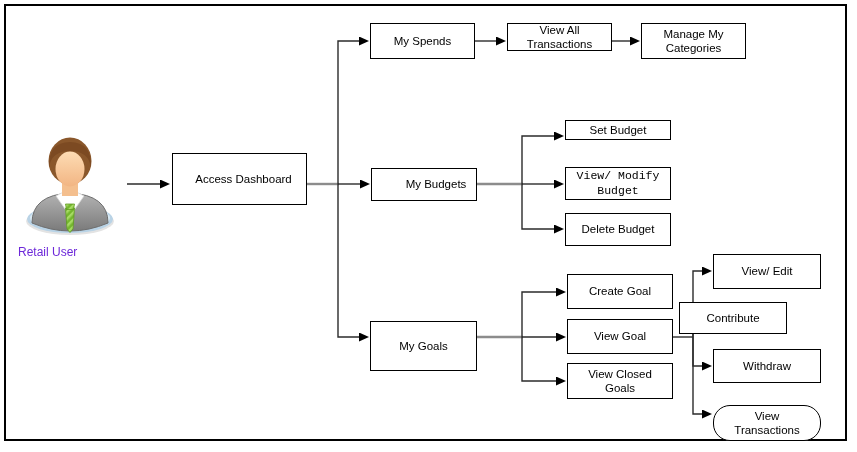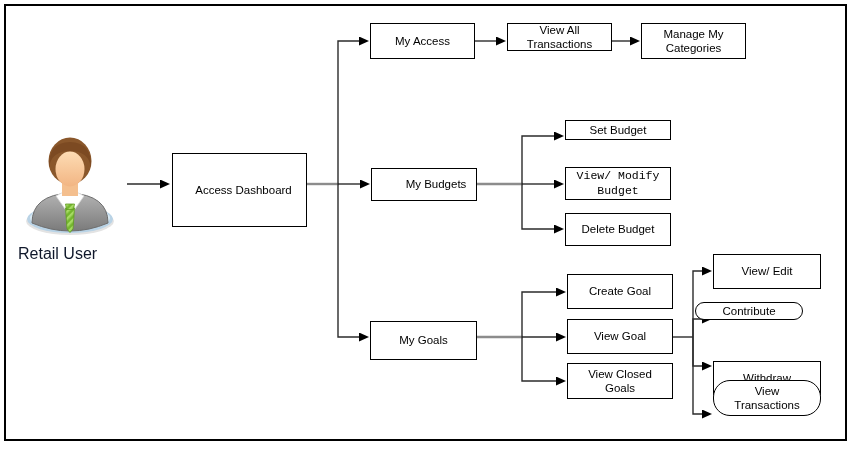--- a/index.html
+++ b/index.html
@@ -35,22 +35,22 @@
     text-align: center;
     font-size: 11.5px;
     line-height: 1.25;
     color: #000000;
     white-space: pre-line;
     padding: 2px 4px;
   }
   .actor-label {
     position: absolute;
     left: 18px; top: 245px;
-    font-size: 16px;
-    color: #0f172a;
+    font-size: 12px;
+    color: #6d28d9;
   }
   .actor-icon {
     position: absolute;
     left: 23px; top: 134px;
     width: 94px; height: 104px;
   }
 </style>
 </head>
 <body>
 
@@ -127,39 +127,39 @@
 
     <ellipse cx="47" cy="27" rx="21.5" ry="23.5" fill="#8a572b"></ellipse>
 
     <ellipse cx="47" cy="35" rx="14.5" ry="17.5" fill="url(#faceGrad)"></ellipse>
 
     <path d="M26,34 Q25,8 47,8 Q69,8 68,34 Q66,17 47,17 Q28,17 26,34 Z" fill="#7c4a22"></path>
   </svg>
 
   <div class="actor-label">Retail User</div>
 
-  <div class="node" style="left:172px; top:153px; width:135px; height:74px;padding-left:12px;">Access Dashboard</div>
+  <div class="node" style="left:172px; top:153px; width:135px; height:52px;padding-left:12px;">Access Dashboard</div>
 
-  <div class="node" style="left:370px; top:23px; width:105px; height:36px;">My Access</div>
+  <div class="node" style="left:370px; top:23px; width:105px; height:36px;">My Spends</div>
   <div class="node" style="left:507px; top:23px; width:105px; height:28px;">View All
 Transactions</div>
   <div class="node" style="left:641px; top:23px; width:105px; height:36px;">Manage My
 Categories</div>
 
   <div class="node" style="left:371px; top:168px; width:106px; height:33px;padding-left:28px;">My Budgets</div>
   <div class="node" style="left:565px; top:120px; width:106px; height:20px;">Set Budget</div>
   <div class="node" style="left:565px; top:167px; width:106px; height:33px;font-family:Liberation Mono, monospace;">View/ Modify
 Budget</div>
   <div class="node" style="left:565px; top:213px; width:106px; height:33px;">Delete Budget</div>
 
-  <div class="node" style="left:370px; top:321px; width:107px; height:39px;">My Goals</div>
+  <div class="node" style="left:370px; top:321px; width:107px; height:50px;">My Goals</div>
   <div class="node" style="left:567px; top:274px; width:106px; height:35px;text-align:right;">Create Goal</div>
   <div class="node" style="left:567px; top:319px; width:106px; height:35px;">View Goal</div>
   <div class="node" style="left:567px; top:363px; width:106px; height:36px;">View Closed
 Goals</div>
 
   <div class="node" style="left:713px; top:254px; width:108px; height:35px;">View/ Edit</div>
-  <div class="node" style="left:695px; top:302px; width:108px; height:18px;border-radius:12px;">Contribute</div>
-  <div class="node" style="left:713px; top:349px; width:108px; height:34px;margin-top:12px;">Withdraw</div>
-  <div class="node" style="left:713px; top:380px; width:108px; height:36px;border-radius:17px;">View
+  <div class="node" style="left:679px; top:302px; width:108px; height:32px;">Contribute</div>
+  <div class="node" style="left:713px; top:349px; width:108px; height:34px;">Withdraw</div>
+  <div class="node" style="left:713px; top:405px; width:108px; height:36px;border-radius:17px;">View
 Transactions</div>
 
 </div>
 
 </body></html>

